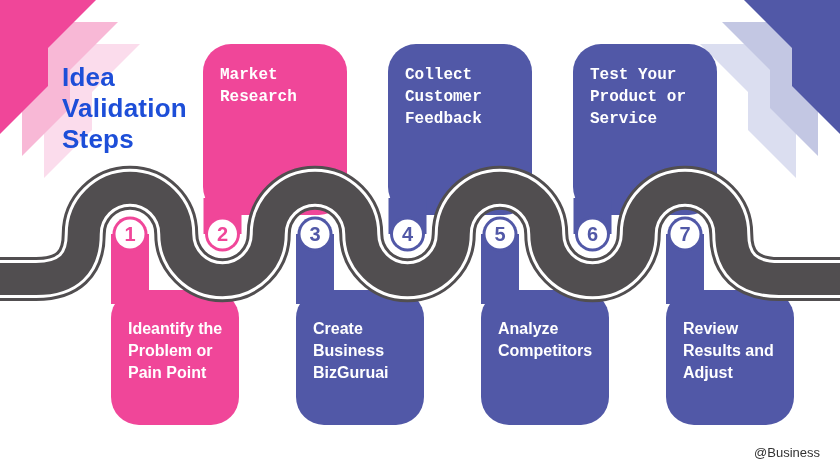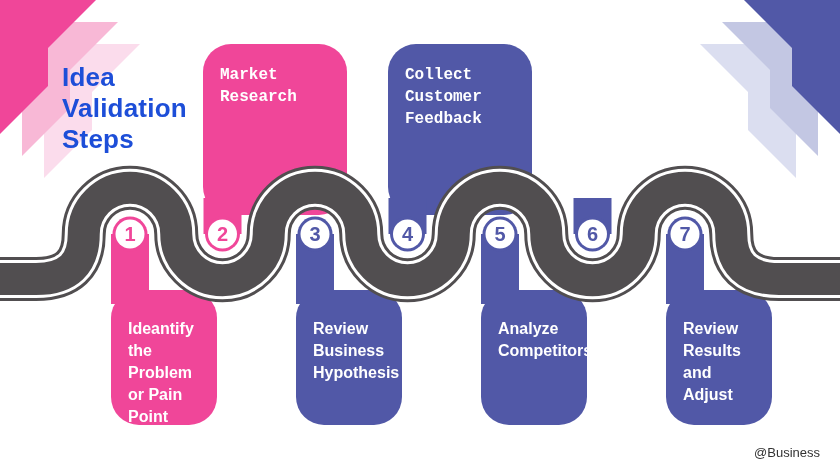--- a/index.html
+++ b/index.html
@@ -14,21 +14,21 @@
     position:absolute;left:62px;top:62px;
     font-size:26px;line-height:31px;font-weight:700;color:#1d4ed8;letter-spacing:.2px;
   }
   .card{
     position:absolute;border-radius:28px;color:#ffffff;
     font-weight:700;font-size:16px;line-height:22px;
   }
   .card.pink{background:var(--pink,#F04699);}
   .card.blue{background:var(--blue,#5158A7);}
   .card.top{top:44px;height:171px;width:144px;font-family:Liberation Mono, monospace;}
-  .card.bottom{top:290px;height:135px;width:106px;}
+  .card.bottom{top:290px;height:135px;width:128px;}
   .card .card-label{display:block;padding:20px 16px 0 17px;}
   .card.bottom .card-label{padding-top:28px;}
   .road-svg{position:absolute;left:0;top:0;}
   .road-stroke{fill:none;stroke:var(--road,#514E50);}
   .road-white{fill:none;stroke:#ffffff;}
   .neck-pink,.ring-pink{fill:var(--pink,#F04699);}
   .neck-blue,.ring-blue{fill:var(--blue,#5158A7);}
   .marker-circle{fill:#ffffff;}
   .marker-num{font-family:"Liberation Sans",sans-serif;font-weight:700;font-size:20px;text-anchor:middle;}
   .marker-num.pink{fill:var(--pink,#F04699);}
@@ -61,27 +61,30 @@
     <div>Steps</div>
   </div>
 
   <div class="card pink bottom" style="left:111px;">
     <span class="card-label">Ideantify the Problem or Pain Point</span>
   </div>
   <div class="card pink top" style="left:203px;">
     <span class="card-label">Market Research</span>
   </div>
   <div class="card blue bottom" style="left:296px;">
-    <span class="card-label">Review Business Hypothesis</span>
+    <span class="card-label">Create Business BizGuruai</span>
   </div>
   <div class="card blue top" style="left:388px;">
     <span class="card-label">Collect Customer Feedback</span>
   </div>
   <div class="card blue bottom" style="left:481px;">
     <span class="card-label">Analyze Competitors</span>
+  </div>
+  <div class="card blue top" style="left:573px;">
+    <span class="card-label">Test Your Product or Service</span>
   </div>
   <div class="card blue bottom" style="left:666px;">
     <span class="card-label">Review Results and Adjust</span>
   </div>
 
   <svg class="road-svg" width="840" height="473" viewBox="0 0 840 473">
 
     <rect x="111" y="234" width="38" height="70" class="neck-pink"></rect>
     <rect x="203.5" y="198" width="38" height="36" class="neck-pink"></rect>
     <rect x="296" y="234" width="38" height="70" class="neck-blue"></rect>

